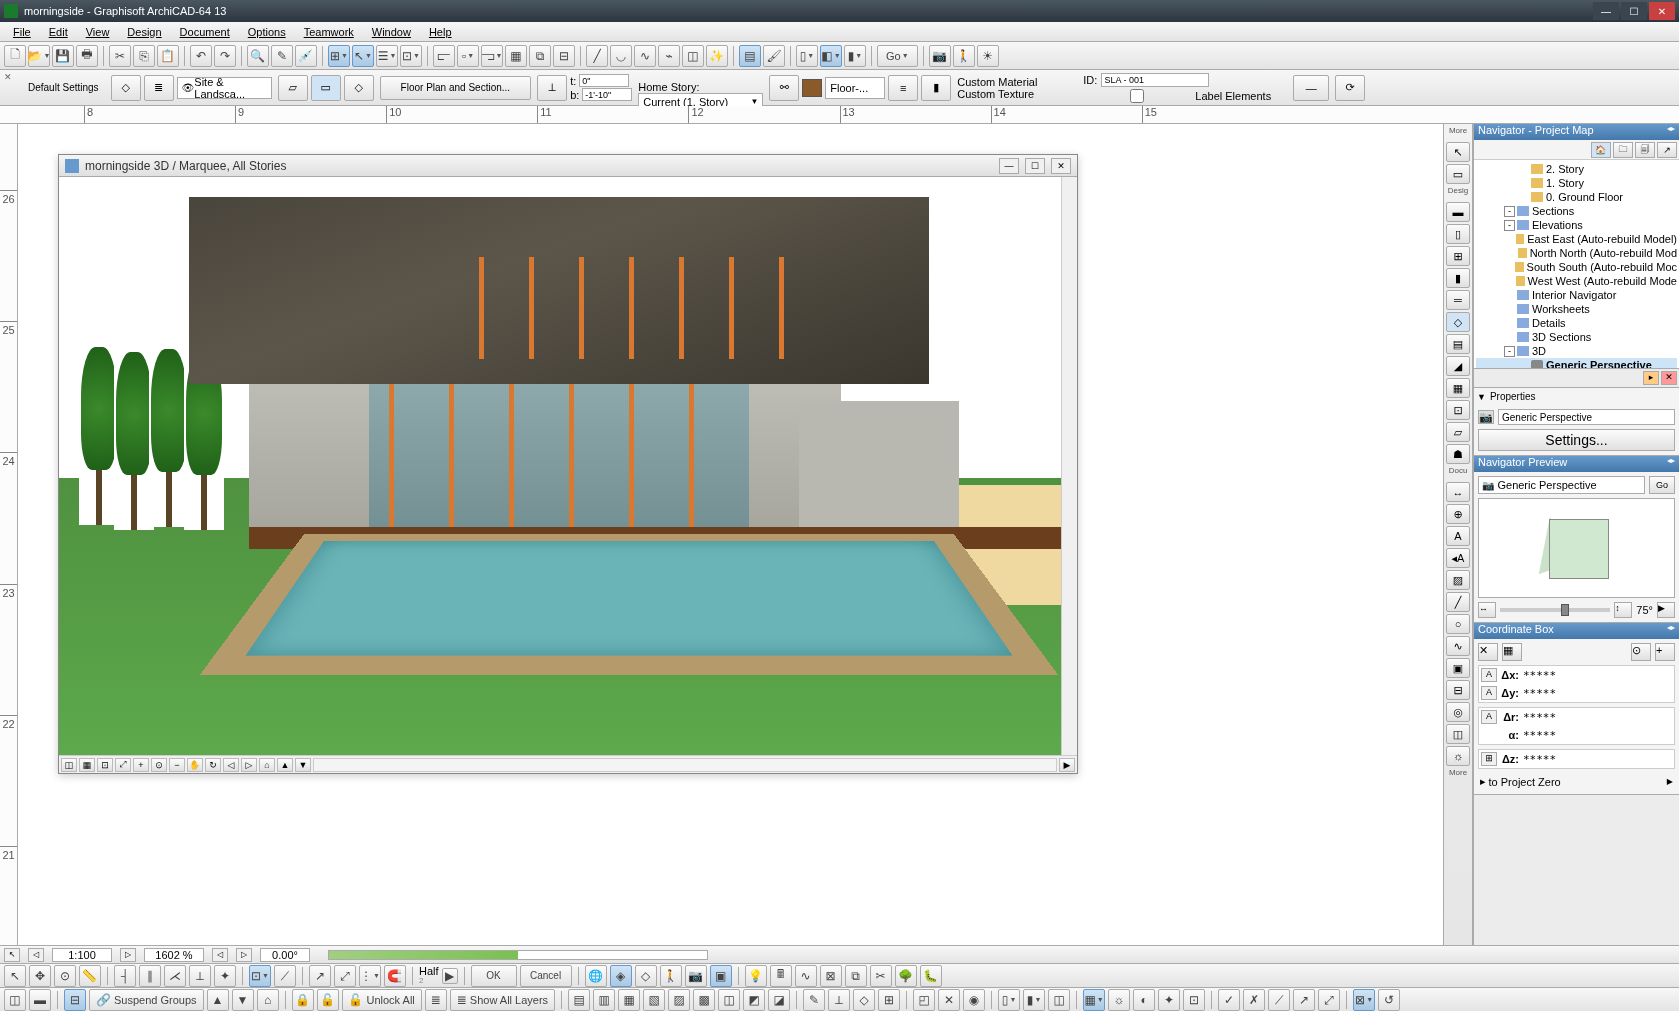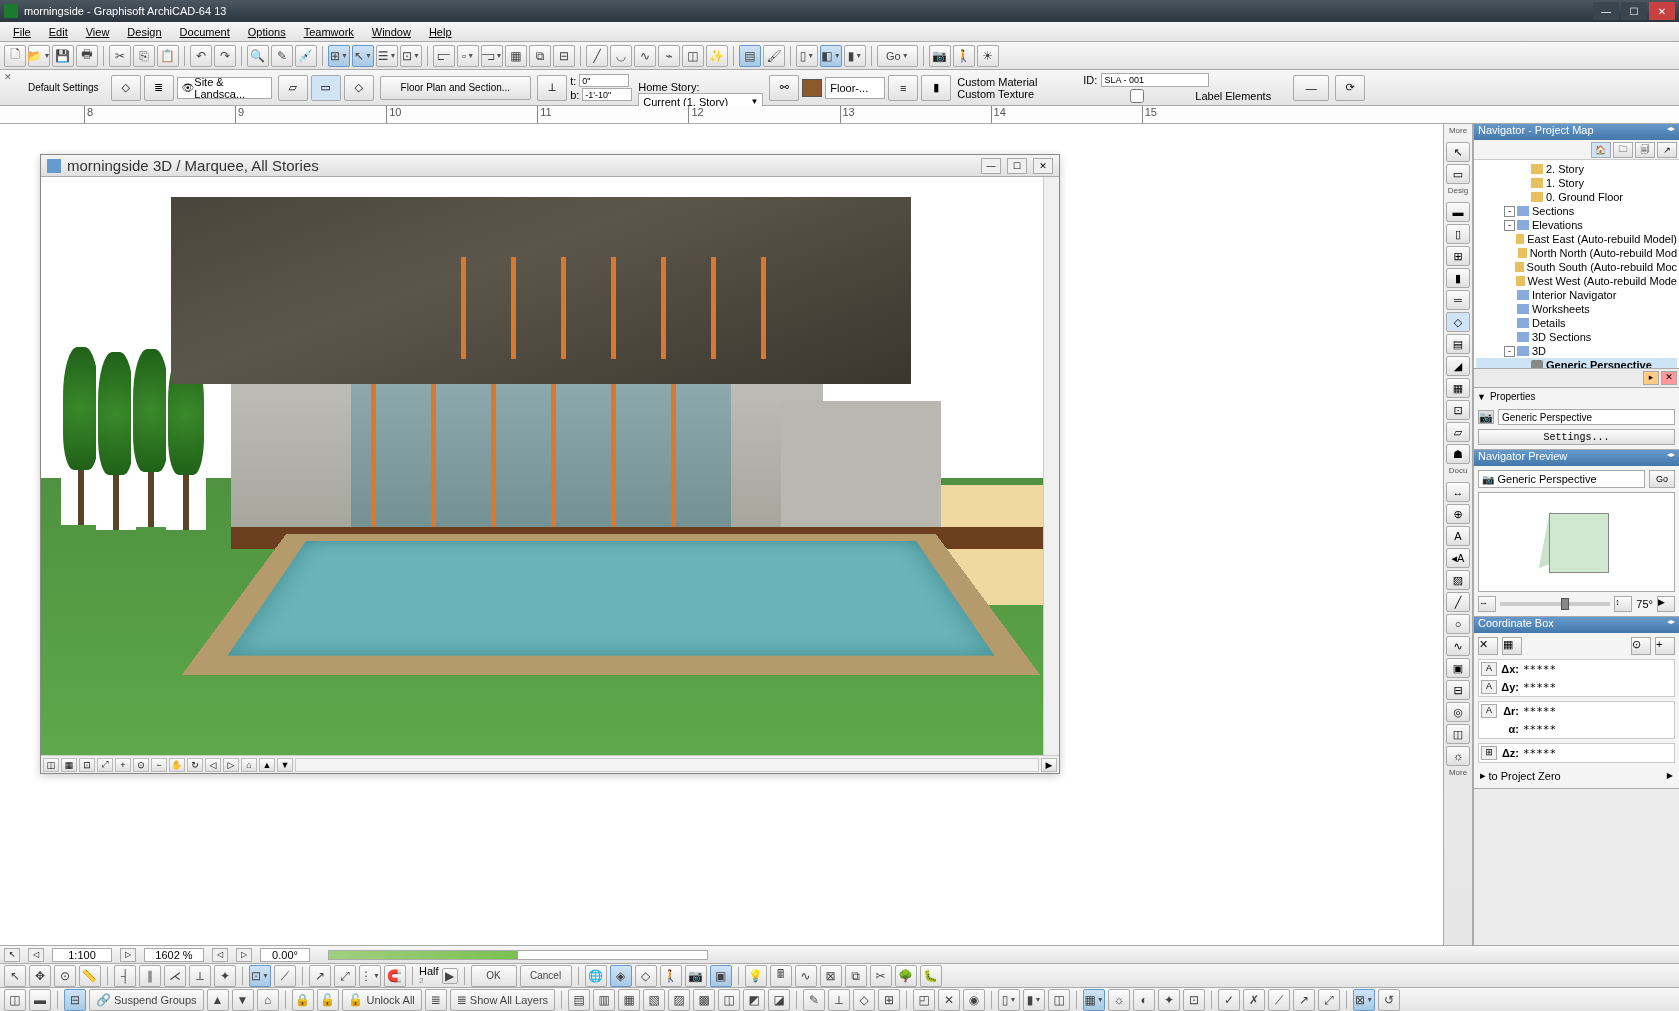--- a/index.html
+++ b/index.html
@@ -49,21 +49,21 @@
 .work-column { flex: 1; display: flex; flex-direction: column; position: relative; min-width: 0; }
 .ruler-v { width: 18px; background: #fcfcfc; border-right: 1px solid #aaa; position: relative; font-size: 8px; color: #555; }
 .ruler-v .tick { position: absolute; left: 0; width: 100%; border-top: 1px solid #888; padding-top: 2px; text-align: center; }
 
 .canvas-wrap { flex: 1; display: flex; background: #fff; position: relative; }
 .canvas { flex: 1; position: relative; background: #fff; overflow: hidden; }
 
 .window3d { position: absolute; left: 40px; top: 30px; width: 1020px; height: 620px; background: #fff; border: 1px solid #888; box-shadow: 0 2px 8px rgba(0,0,0,0.2); display: flex; flex-direction: column; }
 .window3d .wtitle { height: 22px; background: linear-gradient(to bottom, #f5f5f5, #e0e0e0); border-bottom: 1px solid #aaa; display: flex; align-items: center; padding: 0 6px; gap: 6px; }
 .window3d .wtitle .wicon { width: 14px; height: 14px; background: #6699cc; }
-.window3d .wtitle .wtxt { flex: 1; font-size: 15px; color: #333; }
+.window3d .wtitle .wtxt { flex: 1; font-size: 12px; color: #333; }
 .window3d .wtitle .wbtn { width: 20px; height: 16px; border: 1px solid #aaa; background: #f0f0f0; font-size: 9px; display: flex; align-items: center; justify-content: center; cursor: pointer; }
 .window3d .wcontent { flex: 1; position: relative; background: linear-gradient(to bottom, #fff 0%, #fff 58%, #4a8f3c 58%, #5ba048 100%); overflow: hidden; }
 .window3d .wscroll-v { width: 16px; background: #f0f0f0; border-left: 1px solid #ccc; }
 .window3d .wbody { flex: 1; display: flex; }
 .window3d .wfooter { height: 18px; background: #f0f0f0; border-top: 1px solid #ccc; display: flex; align-items: center; gap: 2px; padding: 0 2px; }
 .window3d .wfooter .ftool { width: 16px; height: 14px; background: linear-gradient(to bottom,#fcfcfc,#e0e0e0); border: 1px solid #bbb; font-size: 9px; display: flex; align-items: center; justify-content: center; }
 .window3d .wfooter .fscroll { flex: 1; height: 14px; background: #f4f4f4; border: 1px solid #ccc; position: relative; }
 .scene .lawn { position: absolute; left: 0; bottom: 0; width: 100%; height: 48%; background: linear-gradient(to bottom, #4f9140, #5da94b); }
 .scene .patch { position: absolute; right: -20px; bottom: 150px; width: 200px; height: 120px; background: #f0d9a0; }
 .scene .pool { position: absolute; left: 200px; bottom: 30px; width: 740px; height: 260px; background: #6ab4b8; transform: perspective(800px) rotateX(58deg); border: 28px solid #b59a6c; border-top-width: 16px; box-shadow: inset 0 0 30px rgba(0,80,90,0.4); }
@@ -97,21 +97,21 @@
 .tree .exp { width: 11px; height: 11px; border: 1px solid #888; font-size: 9px; line-height: 9px; text-align: center; margin-right: 2px; background: #fff; }
 .tree .ic { width: 12px; height: 10px; margin-right: 3px; display: inline-block; }
 .tree .ic.st { background: #e8c060; }
 .tree .ic.grp { background: #88aadd; }
 .tree .ic.cam { background: #888; border-radius: 2px; }
 
 .prop-body { padding: 4px; display: flex; flex-direction: column; gap: 4px; }
 .prop-row { display: flex; align-items: center; gap: 4px; }
 .prop-row .picon { width: 16px; height: 14px; background: #ddd; border: 1px solid #aaa; }
 .prop-row input { flex: 1; height: 16px; border: 1px solid #aaa; font-size: 10px; padding: 0 3px; }
-.prop-row button { flex: 1; height: 16px; background: linear-gradient(to bottom,#fcfcfc,#e0e0e0); border: 1px solid #aaa; font-size: 10px; font-family: Liberation Mono, monospace; }
+.prop-row button { flex: 1; height: 22px; background: linear-gradient(to bottom,#fcfcfc,#e0e0e0); border: 1px solid #aaa; font-size: 14px; }
 .prop-close { display: flex; justify-content: flex-end; gap: 2px; padding: 2px; }
 .prop-close .pc { width: 16px; height: 14px; border: 1px solid #aaa; background: #f99; font-size: 9px; text-align: center; cursor: pointer; }
 
 .preview-body { padding: 4px; }
 .preview-combo { display: flex; gap: 4px; margin-bottom: 4px; }
 .preview-combo .pc-input { flex: 1; height: 18px; background: #fff; border: 1px solid #aaa; display: flex; align-items: center; font-size: 10px; padding: 0 3px; gap: 3px; }
 .preview-combo .go { width: 26px; height: 18px; background: linear-gradient(to bottom,#fcfcfc,#e0e0e0); border: 1px solid #aaa; font-size: 9px; }
 .preview-view { height: 100px; background: #fff; border: 1px solid #aaa; position: relative; }
 .preview-view .mini { position: absolute; left: 70px; top: 20px; width: 60px; height: 60px; background: #d0e8d0; border: 1px solid #888; }
 .preview-view .cam-cone { position: absolute; left: 50px; top: 20px; width: 0; height: 0; border-left: 30px solid transparent; border-right: 10px solid transparent; border-bottom: 50px solid rgba(80,160,80,0.3); transform: rotate(-20deg); }
@@ -288,20 +288,28 @@
     <div class="tick" style="left:14%">9</div>
     <div class="tick" style="left:23%">10</div>
     <div class="tick" style="left:32%">11</div>
     <div class="tick" style="left:41%">12</div>
     <div class="tick" style="left:50%">13</div>
     <div class="tick" style="left:59%">14</div>
     <div class="tick" style="left:68%">15</div>
 </div>
 
 <div class="main-area">
+  <div class="ruler-v">
+    <div class="tick" style="top:8%">26</div>
+      <div class="tick" style="top:24%">25</div>
+      <div class="tick" style="top:40%">24</div>
+      <div class="tick" style="top:56%">23</div>
+      <div class="tick" style="top:72%">22</div>
+      <div class="tick" style="top:88%">21</div>
+  </div>
 
   <div class="work-column">
     <div class="canvas-wrap">
       <div class="canvas">
 
         <div class="window3d">
           <div class="wtitle">
             <div class="wicon"></div>
             <div class="wtxt">morningside 3D / Marquee, All Stories</div>
             <div class="wbtn">—</div>

